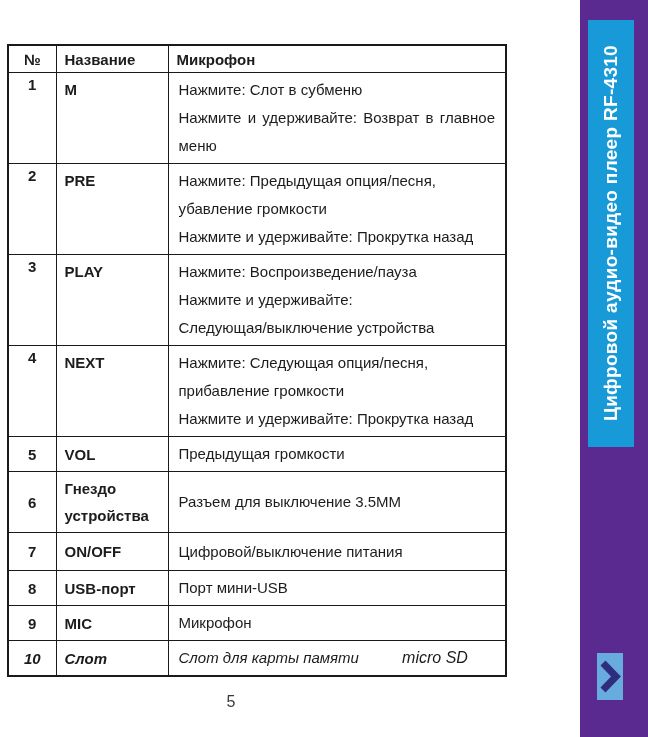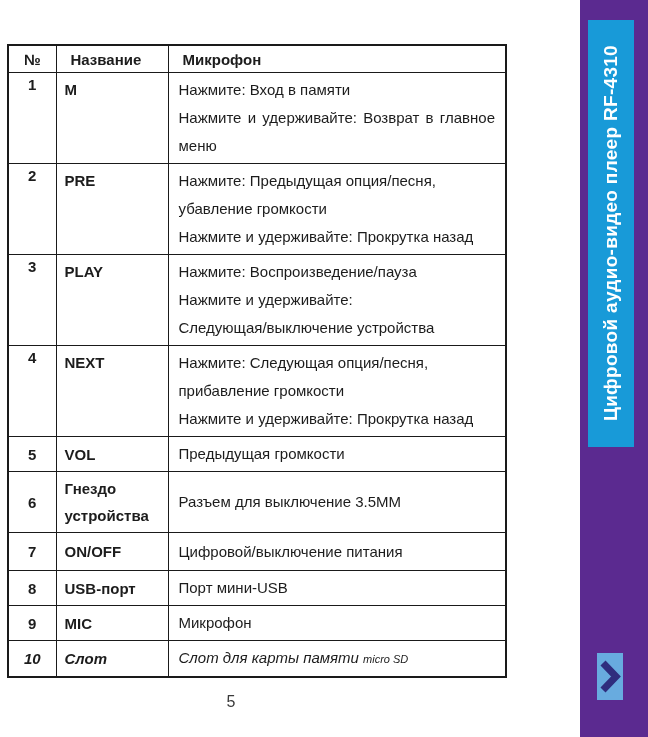--- a/index.html
+++ b/index.html
@@ -30,34 +30,34 @@
   }
   .spec-table th, .spec-table td {
     border: 1.5px solid var(--border);
     font-size: 15px;
     vertical-align: middle;
   }
   .spec-table th {
     height: 26px;
     font-weight: bold;
     text-align: left;
-    padding: 0 0 0 14px;
+    padding: 0 0 0 8px;
   }
   .spec-table th.center { text-align: center; padding: 0; }
   .col-num  { width: 48px; }
   .col-name { width: 112px; }
   .col-func { width: 338px; }
 
   .cell-num  { text-align: center; font-weight: bold; padding: 3px 0; }
   .cell-name { font-weight: bold; padding: 3px 8px; line-height: 27px; }
   .cell-func { padding: 3px 10px; line-height: 28px; }
   tr.va-top td { vertical-align: top; }
   .func-line { white-space: nowrap; }
   .func-line.justify { text-align: justify; text-align-last: justify; white-space: normal; }
-  .small-latin { font-size: 11px; }
+  .small-latin { font-size: 16px; margin-left: 39px; }
 
   
   .page-number {
     position: absolute; left: 207px; top: 693px; width: 48px;
     text-align: center;
     font-size: 16px;
     color: #3a3a3a;
   }
 
   
@@ -107,21 +107,21 @@
         <th>Микрофон</th>
       </tr>
     </thead>
     <tbody>
         <tr class="va-top">
           <td class="cell-num">1</td>
           <td class="cell-name">
             <div>M</div>
           </td>
           <td class="cell-func">
-            <div class="func-line">Нажмите: Вход в памяти</div>
+            <div class="func-line">Нажмите: Слот в субменю</div>
             <div class="func-line justify">Нажмите и удерживайте: Возврат в главное</div>
             <div class="func-line">меню</div>
           </td>
         </tr>
         <tr class="va-top">
           <td class="cell-num">2</td>
           <td class="cell-name">
             <div>PRE</div>
           </td>
           <td class="cell-func">

